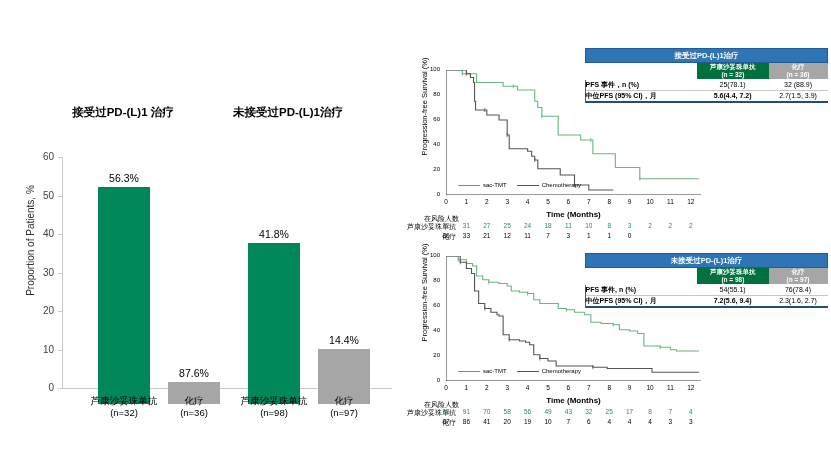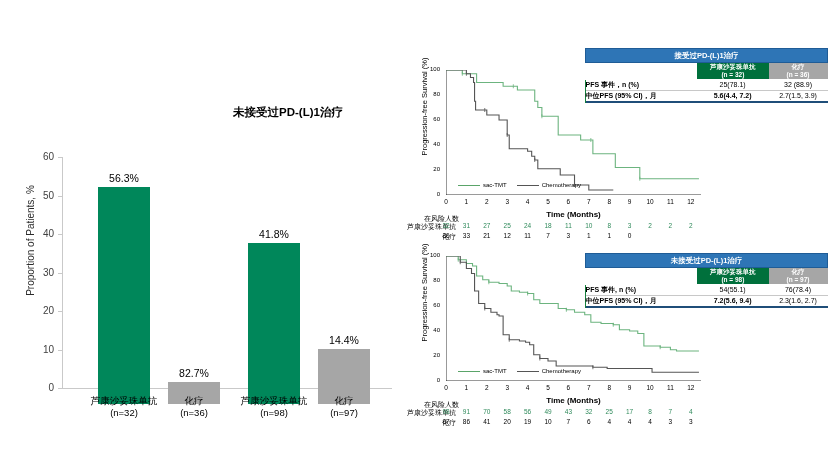--- a/index.html
+++ b/index.html
@@ -112,20 +112,21 @@
   .hr-top{left:588px;top:104px;width:240px;}
   .hr-bot{left:588px;top:308px;width:240px;}
 </style>
 </head>
 <body>
 
 <div class="slide">
 
 
   <div class="barpanel">
+    <div class="group-title gt1">接受过PD-(L)1 治疗</div>
     <div class="group-title gt2">未接受过PD-(L)1治疗</div>
 
     <div class="ylabel">Proportion of Patients, %</div>
 
     <div class="axisline-y"></div>
     <div class="axisline-x"></div>
 
     <div id="bar-yticks">
         <div class="ytick" style="left: 12px; top: 287px;">0</div>
         <div class="ytickmark" style="top: 293px;"></div>
@@ -139,21 +140,21 @@
         <div class="ytickmark" style="top: 139px;"></div>
         <div class="ytick" style="left: 12px; top: 94.5px;">50</div>
         <div class="ytickmark" style="top: 100.5px;"></div>
         <div class="ytick" style="left: 12px; top: 56px;">60</div>
         <div class="ytickmark" style="top: 62px;"></div>
       </div>
     <div class="barwrap" id="bar-bars">
         <div class="bar bar-green" style="left: 36px; width: 52px; height: 216.755px;"></div>
         <div class="barval" style="left: 22px; top: -0.755px; width: 80px;">56.3%</div>
         <div class="bar bar-grey" style="left: 106px; width: 52px; height: 21.56px;"></div>
-        <div class="barval" style="left: 92px; top: 194.44px; width: 80px;">82.7%</div>
+        <div class="barval" style="left: 92px; top: 194.44px; width: 80px;">87.6%</div>
         <div class="bar bar-green" style="left: 186px; width: 52px; height: 160.93px;"></div>
         <div class="barval" style="left: 172px; top: 55.07px; width: 80px;">41.8%</div>
         <div class="bar bar-grey" style="left: 256px; width: 52px; height: 55.44px;"></div>
         <div class="barval" style="left: 242px; top: 160.56px; width: 80px;">14.4%</div>
       </div>
     <div id="bar-xcats">
         <div class="xcat" style="left: 61px; top: 300px; width: 110px;">
           <div>芦康沙妥珠单抗</div>
           <div>(n=32)</div>
         </div>

